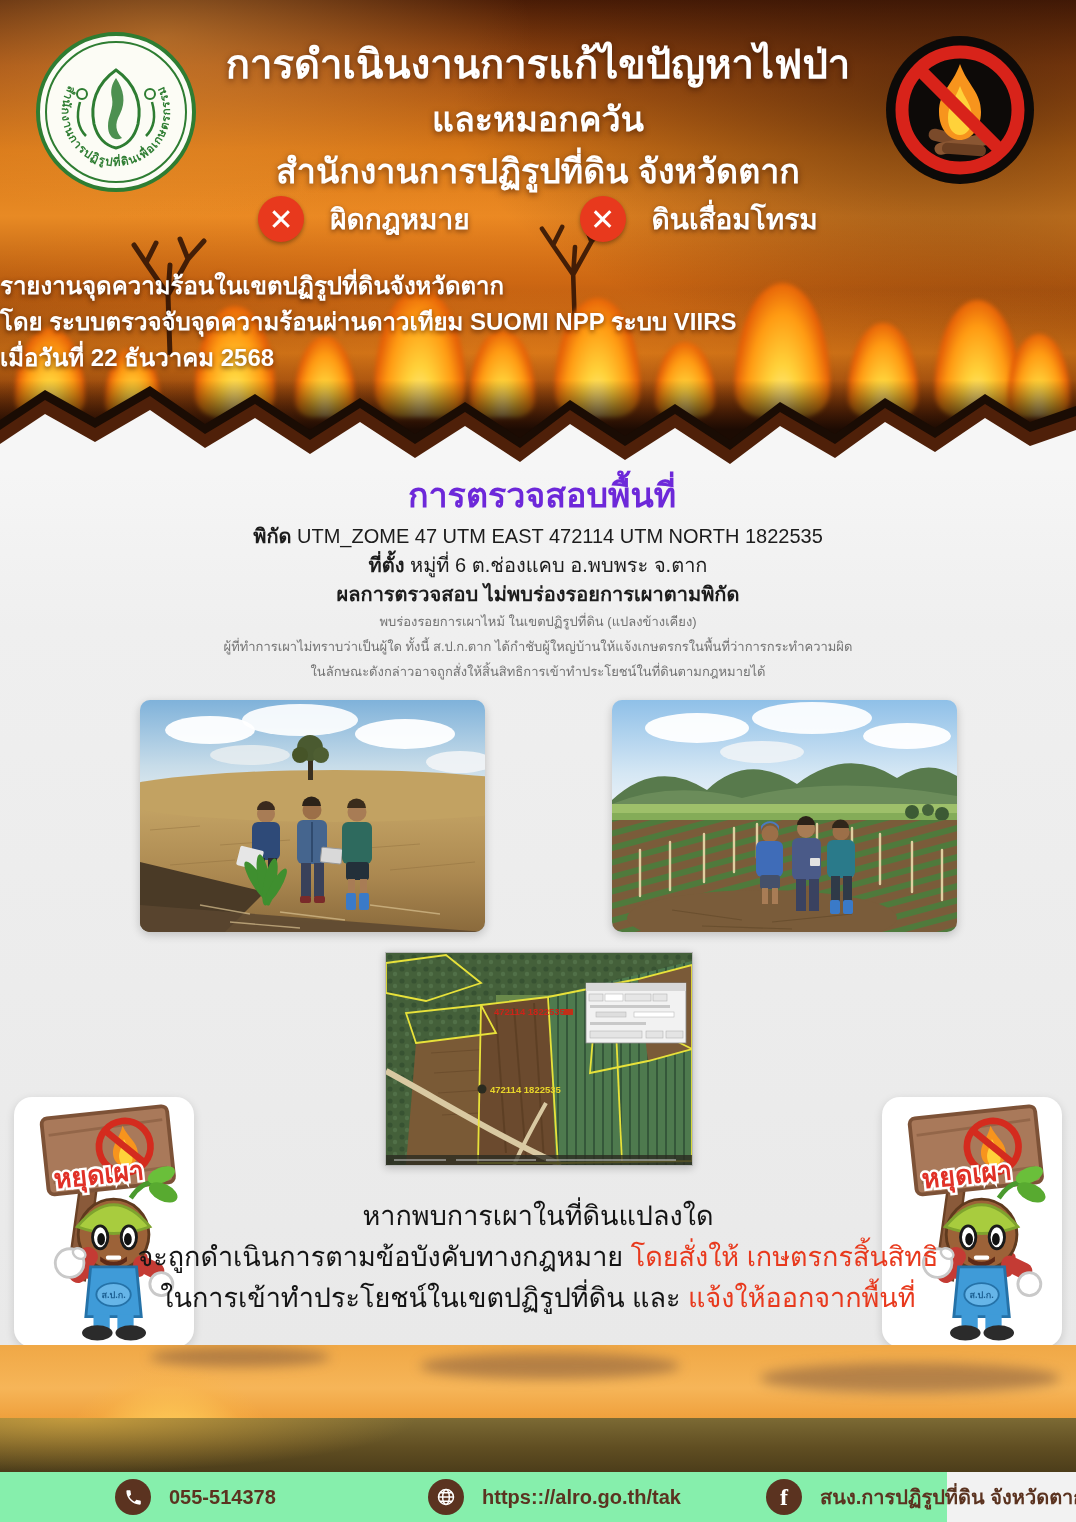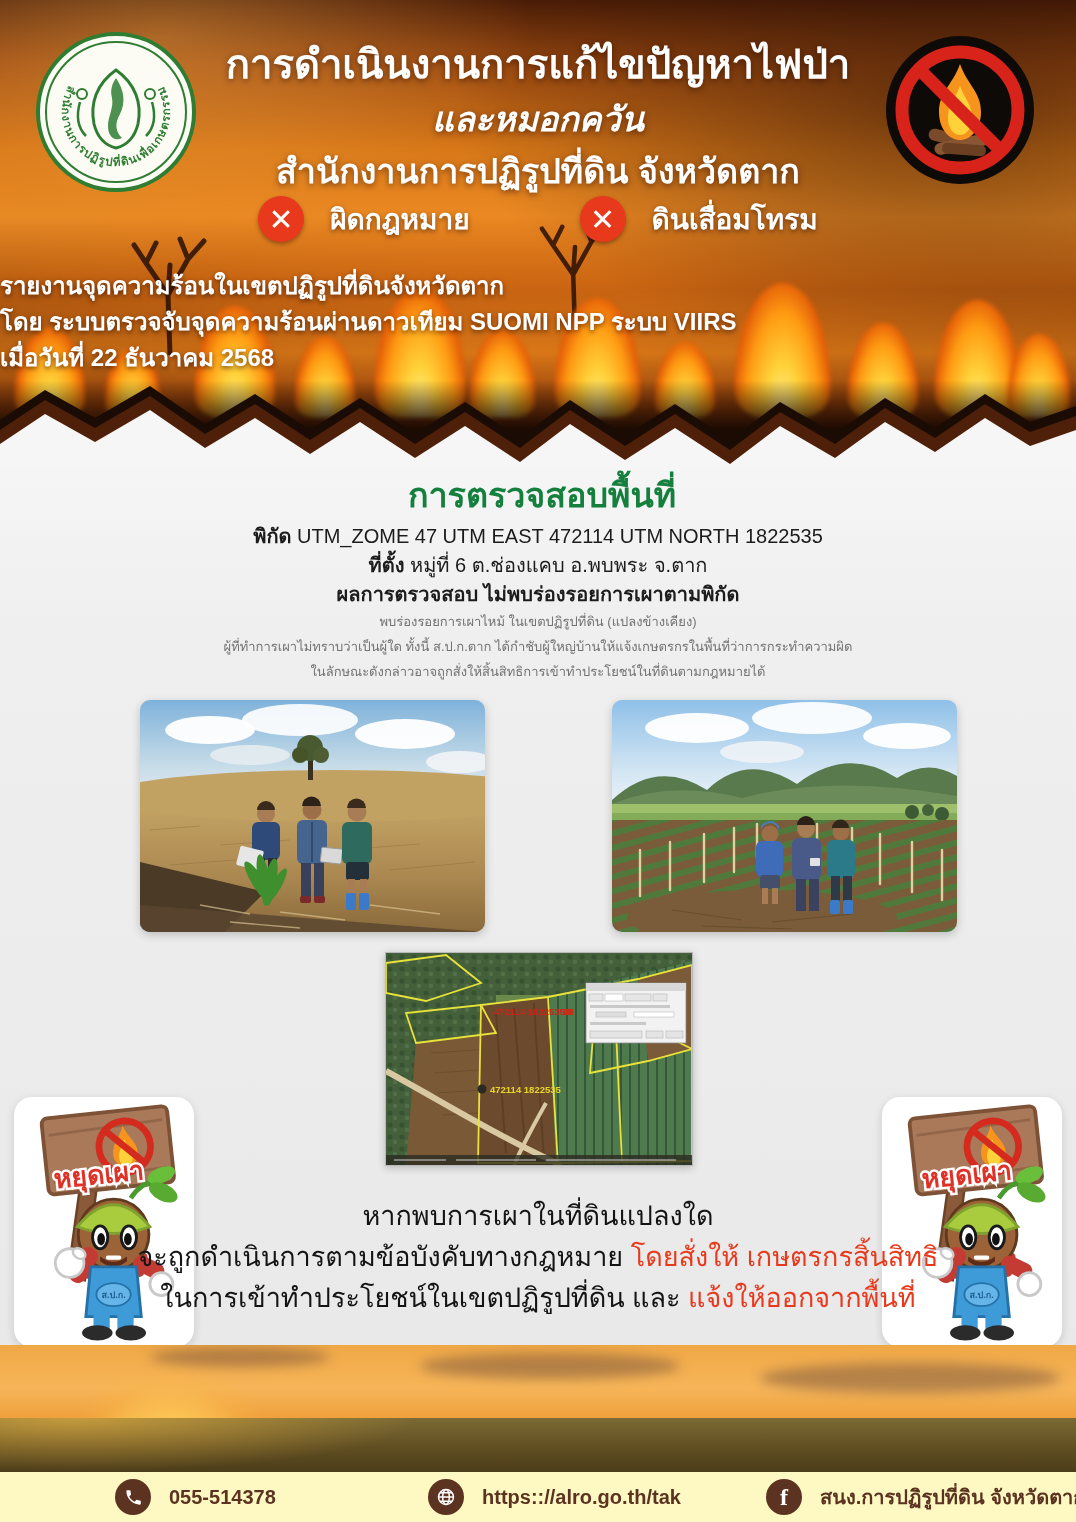--- a/index.html
+++ b/index.html
@@ -18,37 +18,37 @@
   .flames{position:absolute;left:0;right:0;bottom:52px;height:170px;}
   .flame{position:absolute;bottom:0;border-radius:50% 50% 30% 30%/75% 75% 20% 20%;filter:blur(2px);
       background:radial-gradient(ellipse at 50% 100%,#fff3a0 0%,#ffd23a 28%,#ff9a12 55%,#e25a06 74%,transparent 78%);}
   .ground{position:absolute;left:0;right:0;bottom:0;height:90px;
       background:linear-gradient(180deg,transparent 0%,#1c0b03 55%);}
   .tree{position:absolute;opacity:.85;}
   .torn{position:absolute;left:0;bottom:0;width:1076px;height:120px;z-index:5;}
   .hdr-text{position:absolute;left:0;right:0;text-align:center;color:#fff;z-index:6;font-weight:800;
       text-shadow:0 2px 6px rgba(40,10,0,.55);}
   .t1{top:32px;font-size:40px;}
-  .t2{top:92px;font-size:34px;font-style:italic;}
+  .t2{top:92px;font-size:34px;}
   .t3{top:144px;font-size:34px;}
   .badge-row{position:absolute;left:0;right:0;top:196px;display:flex;justify-content:center;gap:110px;z-index:6;}
   .badge{display:flex;align-items:center;gap:26px;}
   .xcircle{width:46px;height:46px;border-radius:50%;background:#e8391d;color:#fff;display:flex;
       align-items:center;justify-content:center;font-size:30px;font-weight:800;box-shadow:0 2px 4px rgba(0,0,0,.35);}
   .badge-label{color:#fff;font-size:28px;font-weight:800;text-shadow:0 2px 5px rgba(40,10,0,.55);}
   .report{position:absolute;left:0;right:0;top:268px;color:#fff;font-weight:700;
       font-size:24px;line-height:36px;z-index:6;text-shadow:0 2px 5px rgba(40,10,0,.65);}
   .logo{position:absolute;left:36px;top:32px;width:160px;height:160px;z-index:7;}
   .nofire{position:absolute;right:40px;top:34px;width:152px;height:152px;z-index:7;}
 
   
   .body-bg{position:absolute;left:0;top:450px;width:1076px;height:895px;
       background:linear-gradient(180deg,#f6f6f6 0%,#efefef 20%,#e9e9e9 100%);}
   .section-title{position:absolute;left:8px;right:0;top:468px;text-align:center;font-size:34px;
-      font-weight:800;color:#15803d;z-index:6;}
+      font-weight:800;color:#6d28d9;z-index:6;}
   .info{position:absolute;left:38px;top:522px;width:1000px;text-align:center;color:#1c1c1c;z-index:6;}
   .info .row{font-size:20px;line-height:28px;margin-bottom:1px;}
   .info .lbl{font-weight:800;}
   .info .strong{font-weight:800;}
   .info .detail{font-size:13px;line-height:25px;color:#737373;}
 
   .photo{position:absolute;top:700px;width:345px;height:232px;border-radius:10px;overflow:hidden;
       box-shadow:0 3px 10px rgba(0,0,0,.20);background:#cfe0ea;z-index:6;}
   .photo svg{display:block;}
   .photo-left{left:140px;}
@@ -71,21 +71,21 @@
       background:linear-gradient(180deg,#f0a846 0%,#f6b558 34%,#efa03c 58%,#d8892e 62%);z-index:6;}
   .sun{position:absolute;left:60px;top:20px;width:220px;height:220px;border-radius:50%;
       background:radial-gradient(circle,#fffdf0 0%,#ffec9a 18%,rgba(255,205,90,.85) 34%,rgba(250,180,70,.35) 58%,transparent 72%);}
   .cloud{position:absolute;border-radius:50%;filter:blur(6px);background:rgba(105,70,58,.45);}
   .field{position:absolute;left:0;right:0;bottom:0;height:54px;
       background:linear-gradient(180deg,#7c6a34 0%,#604e22 55%,#4c3d1a 100%);}
   .field::before{content:"";position:absolute;left:0;top:0;width:420px;height:100%;
       background:radial-gradient(ellipse at 18% 0%,rgba(255,195,70,.55),transparent 70%);}
 
   
-  .footer{position:absolute;left:0;top:1472px;width:1076px;height:50px;background:#fef9c3;z-index:7;}
+  .footer{position:absolute;left:0;top:1472px;width:947px;height:50px;background:#86efac;z-index:7;}
   .contact{position:absolute;top:7px;display:flex;align-items:center;gap:18px;}
   .c-phone{left:115px;} .c-web{left:428px;} .c-fb{left:766px;}
   .cicon{width:36px;height:36px;border-radius:50%;background:#5b3320;display:flex;align-items:center;
       justify-content:center;color:#fff;flex:0 0 auto;}
   .ctext{font-size:20px;font-weight:700;color:#5b3320;white-space:nowrap;}
   .fb-f{font-size:24px;font-weight:800;color:#fff;font-family:"Liberation Serif","DejaVu Serif",serif;line-height:1;}
 </style>
 </head>
 <body>
 

